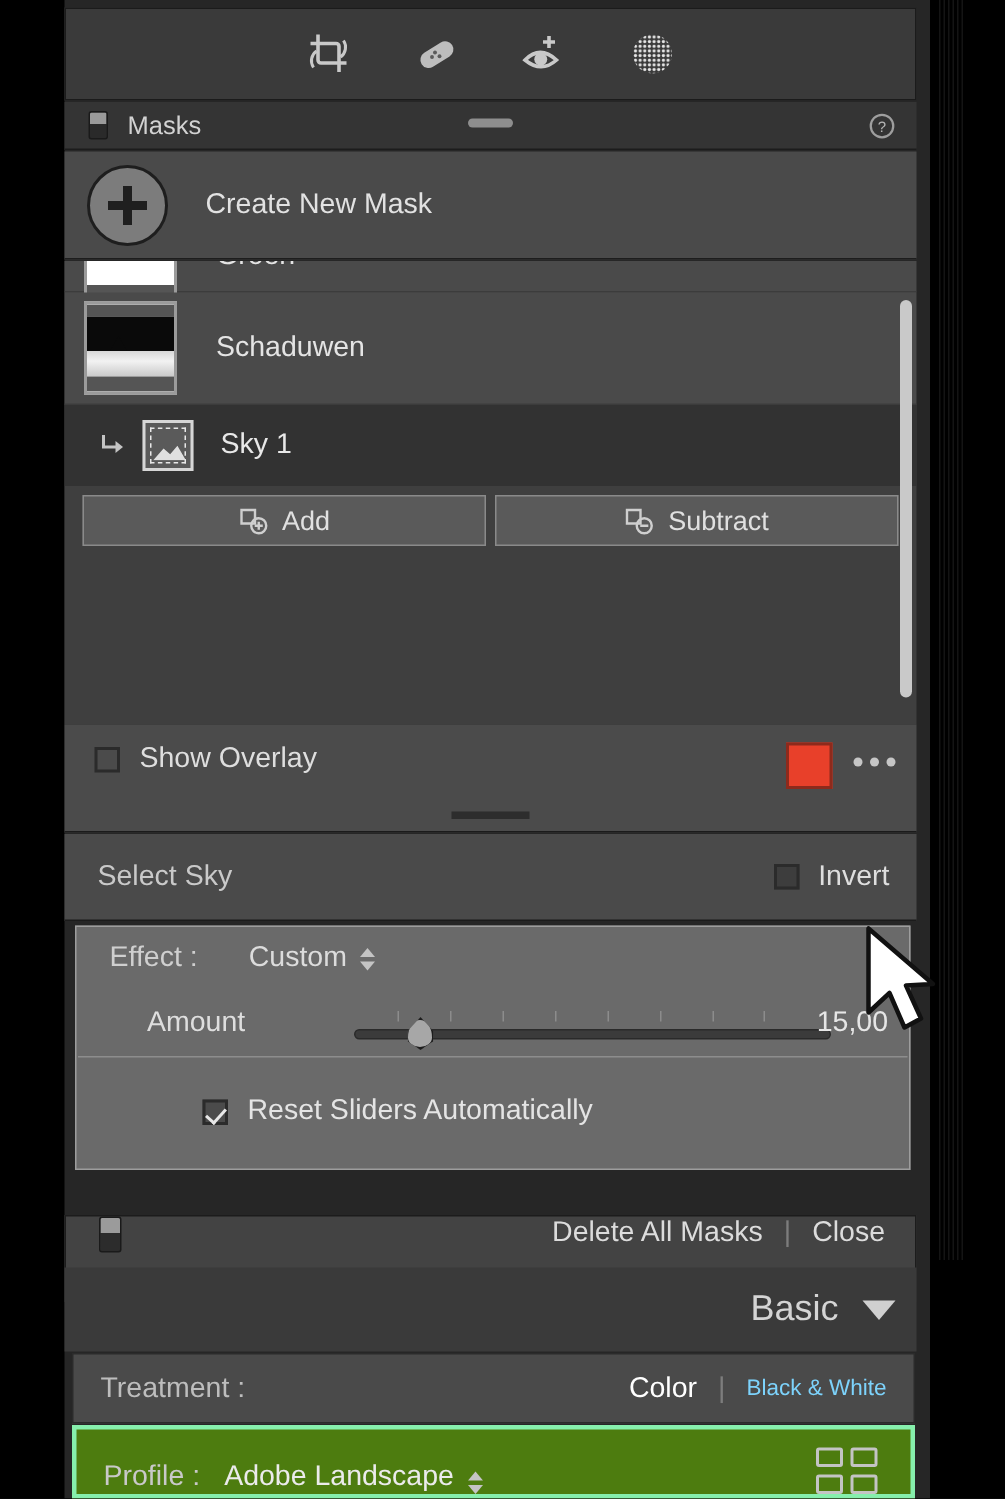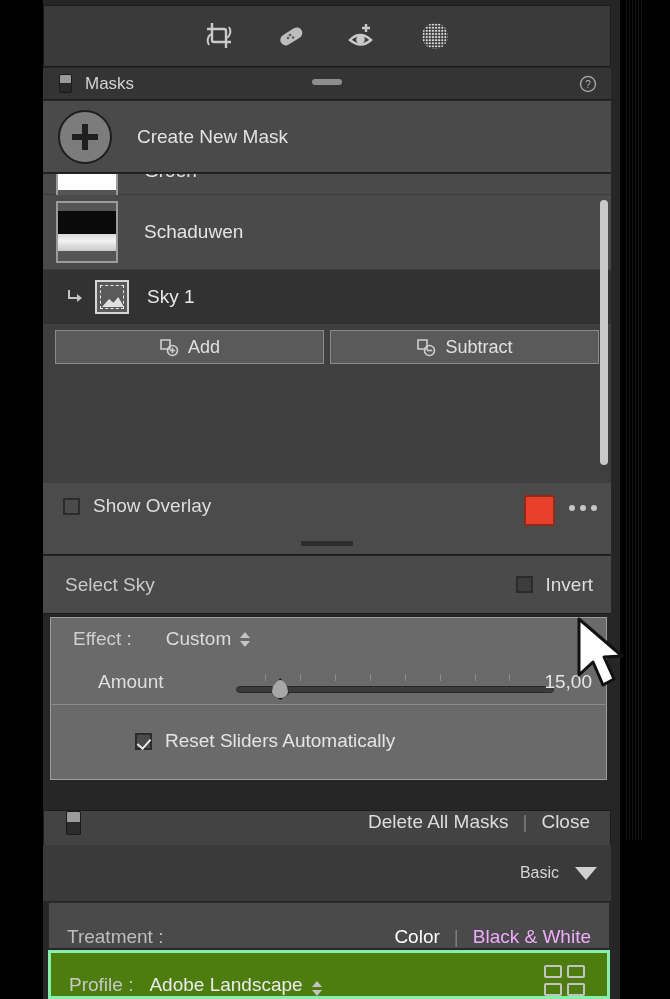--- a/index.html
+++ b/index.html
@@ -141,29 +141,29 @@
      display:flex; align-items:flex-start; }
   .bb-toggle { width:15px; height:24px; margin-left:22px; border:1px solid #1a1a1a; border-radius:2px;
      background:linear-gradient(to bottom,#9b9b9b 0 45%,#2c2c2c 45% 100%); }
   .bb-actions { position:absolute; right:20px; display:flex; align-items:center; gap:14px; }
   .bb-link { font-size:19px; color:#dcdcdc; }
   .bb-sep { color:#7d7d7d; font-size:19px; }
 
   
   .basic-head { position:absolute; left:0; top:845px; width:568px; height:56px; background:#3a3a3a;
      display:flex; align-items:center; justify-content:flex-end; }
-  .basic-title { font-size:16px; color:#d4d4d4; }
+  .basic-title { font-size:24px; color:#d4d4d4; }
   .basic-tri { margin:0 14px 0 16px; width:0; height:0; border-left:11px solid transparent; border-right:11px solid transparent; border-top:13px solid #d0d0d0; }
 
   .treat-row { position:absolute; left:5px; top:902px; width:562px; height:47px; background:#4a4a4a; border:1px solid #2b2b2b;
-     display:flex; align-items:flex-end; }
+     display:flex; align-items:center; }
   .treat-lab { margin-left:18px; font-size:19px; color:#bdbdbd; }
   .treat-opts { position:absolute; right:18px; display:flex; align-items:center; gap:14px; }
   .opt-on { font-size:19px; color:#ffffff; }
-  .opt-off { font-size:19px; color:#f0abfc; }
+  .opt-off { font-size:15px; color:#7dd3fc; }
 
   .profile-row { position:absolute; left:5px; top:950px; width:562px; height:49px; background:#4d7c0f; border:3px solid #86efac;
      display:flex; align-items:flex-end; }
   .prof-lab { margin-left:18px; font-size:19px; color:#c9c9c9; }
   .prof-val { margin-left:16px; font-size:19px; color:#ebebeb; }
   .grid-ic { position:absolute; right:22px; display:grid; grid-template-columns:1fr 1fr; gap:5px; }
   .grid-ic i { display:block; width:18px; height:13px; border:2px solid #c4c4c4; border-radius:2px; }
 
   
   .cursor { position:absolute; left:573px; top:617px; width:60px; height:82px; pointer-events:none; }

